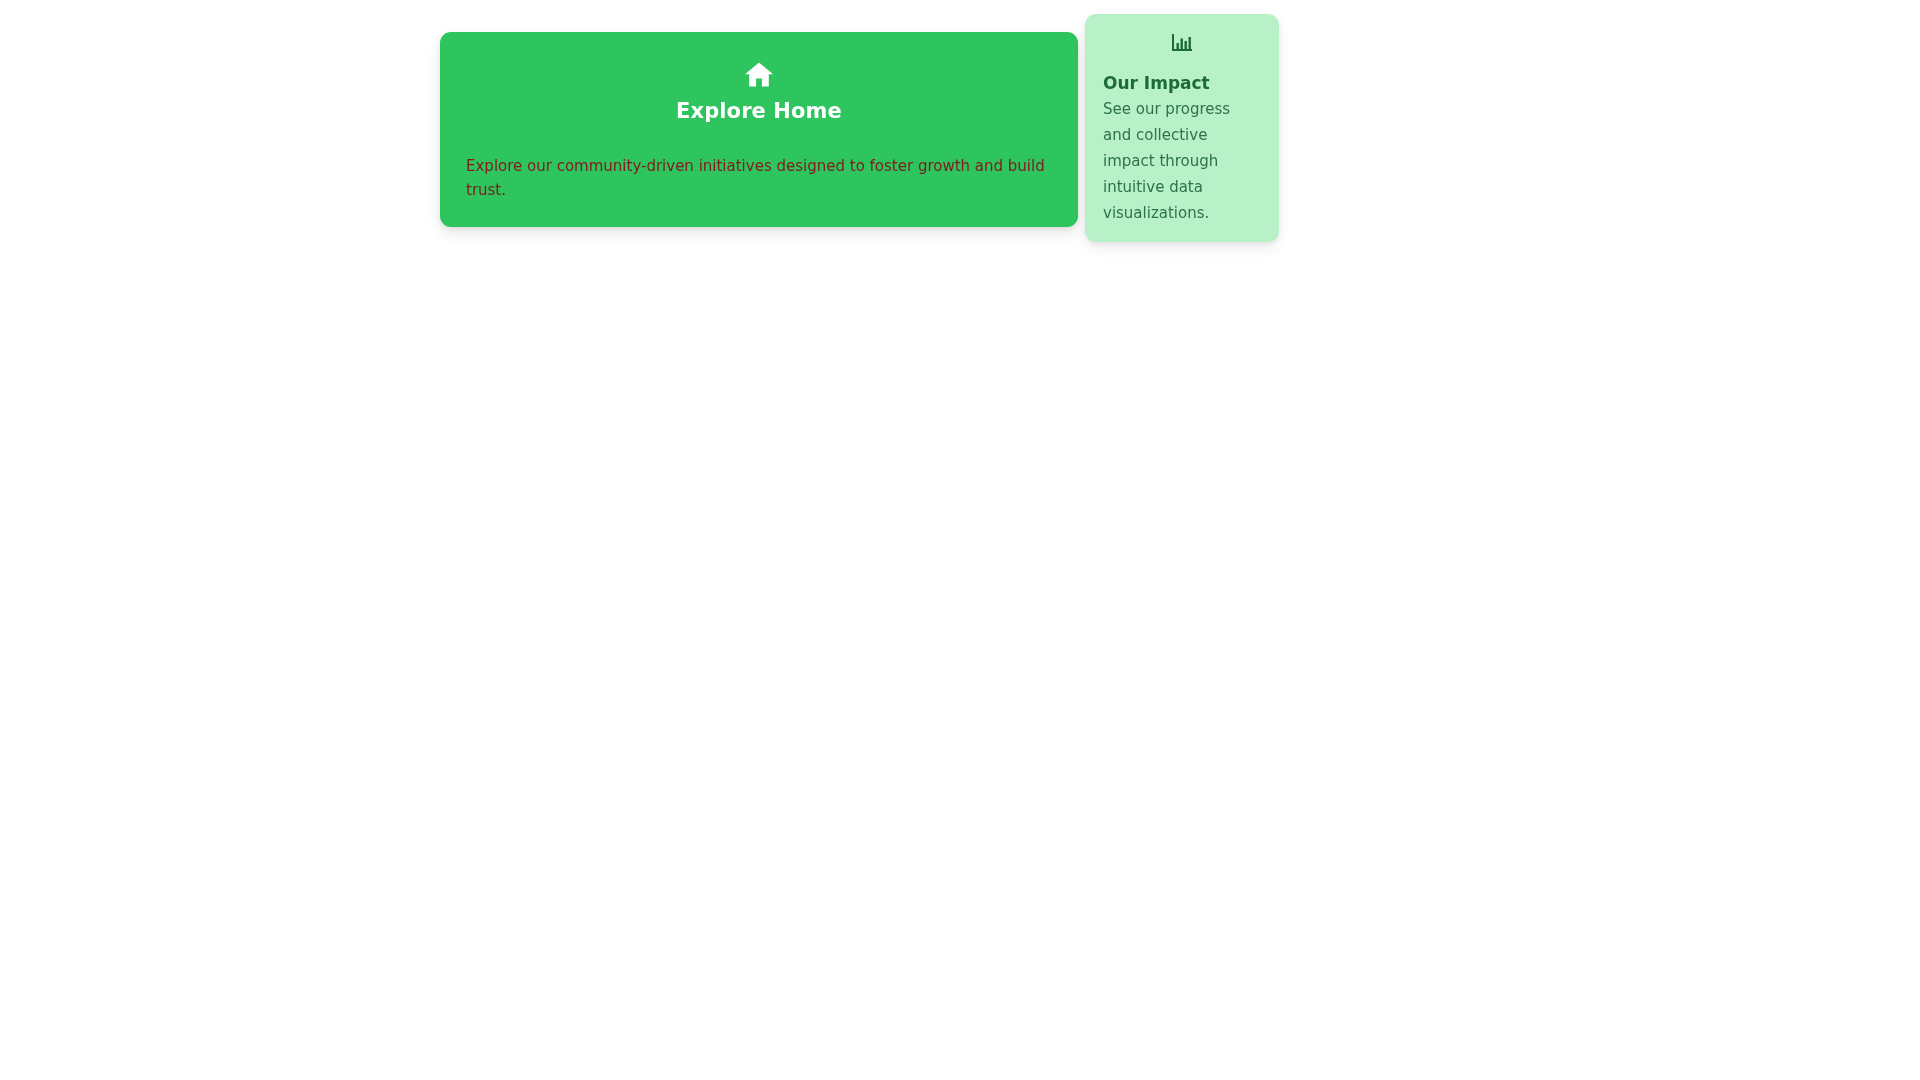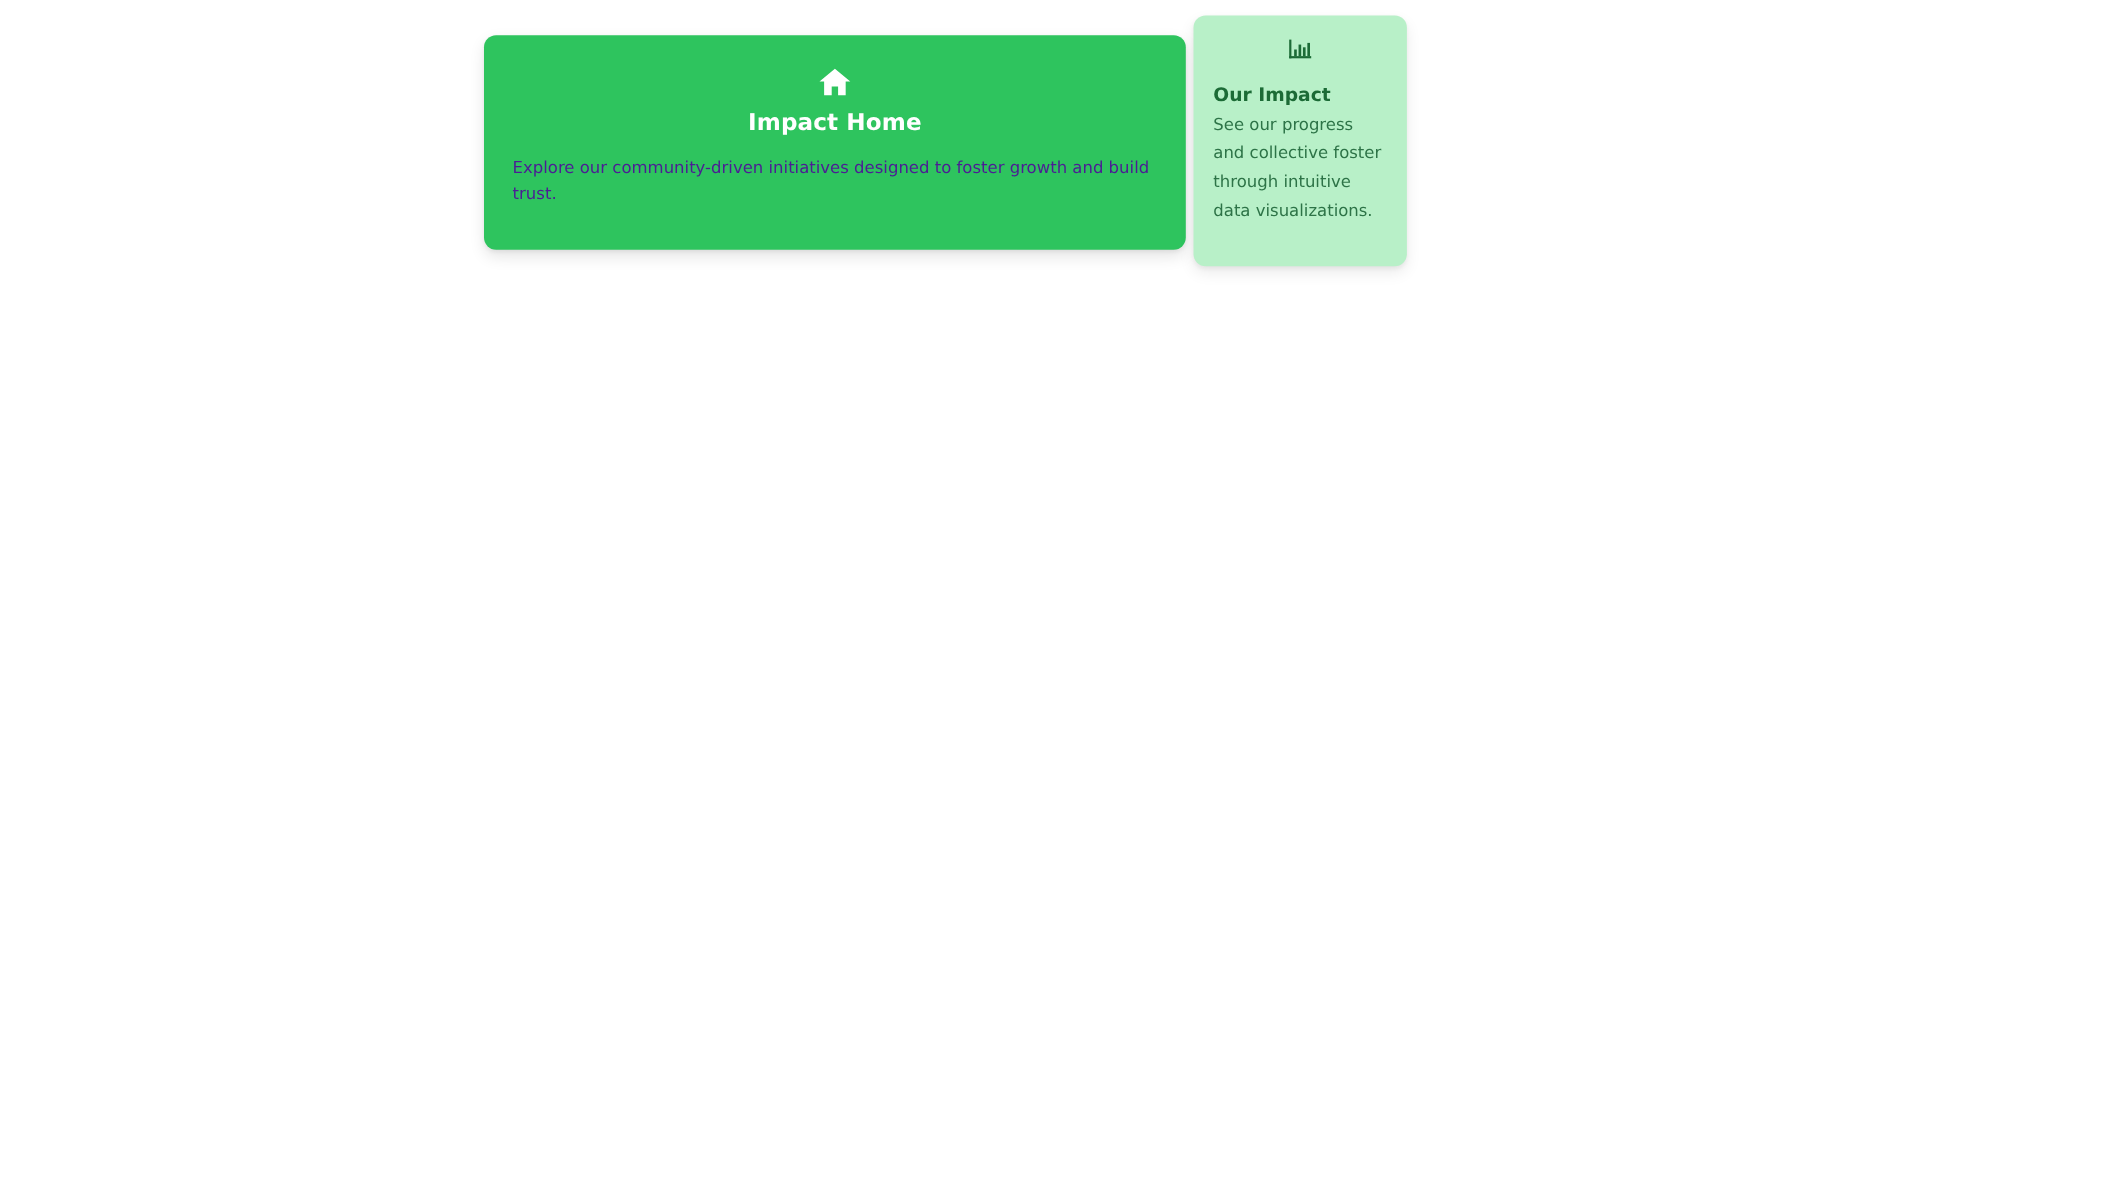--- a/index.html
+++ b/index.html
@@ -49,24 +49,24 @@
     text-align: center;
     color: #ffffff;
     font-size: 21px;
     font-weight: bold;
     line-height: 26px;
     margin-top: 8px;
     letter-spacing: 0.1px;
   }
 
   .hero-body {
-    color: #4c1d95;
+    color: #7f1d1d;
     font-size: 15px;
     line-height: 24px;
-    margin-top: 16px;
+    margin-top: 30px;
     text-align: left;
     max-width: 600px;
   }
 
   
   .card-impact {
     position: absolute;
     left: 1085px;
     top: 14px;
     width: 194px;
@@ -133,21 +133,21 @@
   <div class="card-hero">
 
     <div class="hero-icon-row">
       <span>
         <svg width="30" height="27" viewBox="0 0 30 27" aria-hidden="true">
           <path d="M15 1.5 L29 13.2 L24.8 13.2 L24.8 25.5 L17.9 25.5 L17.9 17.6 L12.1 17.6 L12.1 25.5 L5.2 25.5 L5.2 13.2 L1 13.2 Z" fill="#ffffff"></path>
         </svg>
       </span>
     </div>
 
-    <div class="hero-title">Impact Home</div>
+    <div class="hero-title">Explore Home</div>
 
     <div class="hero-body">Explore our community-driven initiatives designed to foster growth and build trust.</div>
   </div>
 
   <div class="card-impact">
 
     <div class="impact-icon-row">
       <span>
         <svg width="22" height="20" viewBox="0 0 22 20" aria-hidden="true">
 
@@ -157,17 +157,17 @@
           <rect x="5.5" y="10" width="2.4" height="6" fill="#1c6b36"></rect>
           <rect x="9.5" y="5.5" width="2.4" height="10.5" fill="#1c6b36"></rect>
           <rect x="13.5" y="8" width="2.4" height="8" fill="#1c6b36"></rect>
           <rect x="17.5" y="4" width="2.4" height="12" fill="#1c6b36"></rect>
         </svg>
       </span>
     </div>
 
     <div class="impact-title">Our Impact</div>
 
-    <div class="impact-body">See our progress and collective foster through intuitive data visualizations.</div>
+    <div class="impact-body">See our progress and collective impact through intuitive data visualizations.</div>
   </div>
 
 
 </div>
 
 </body></html>

